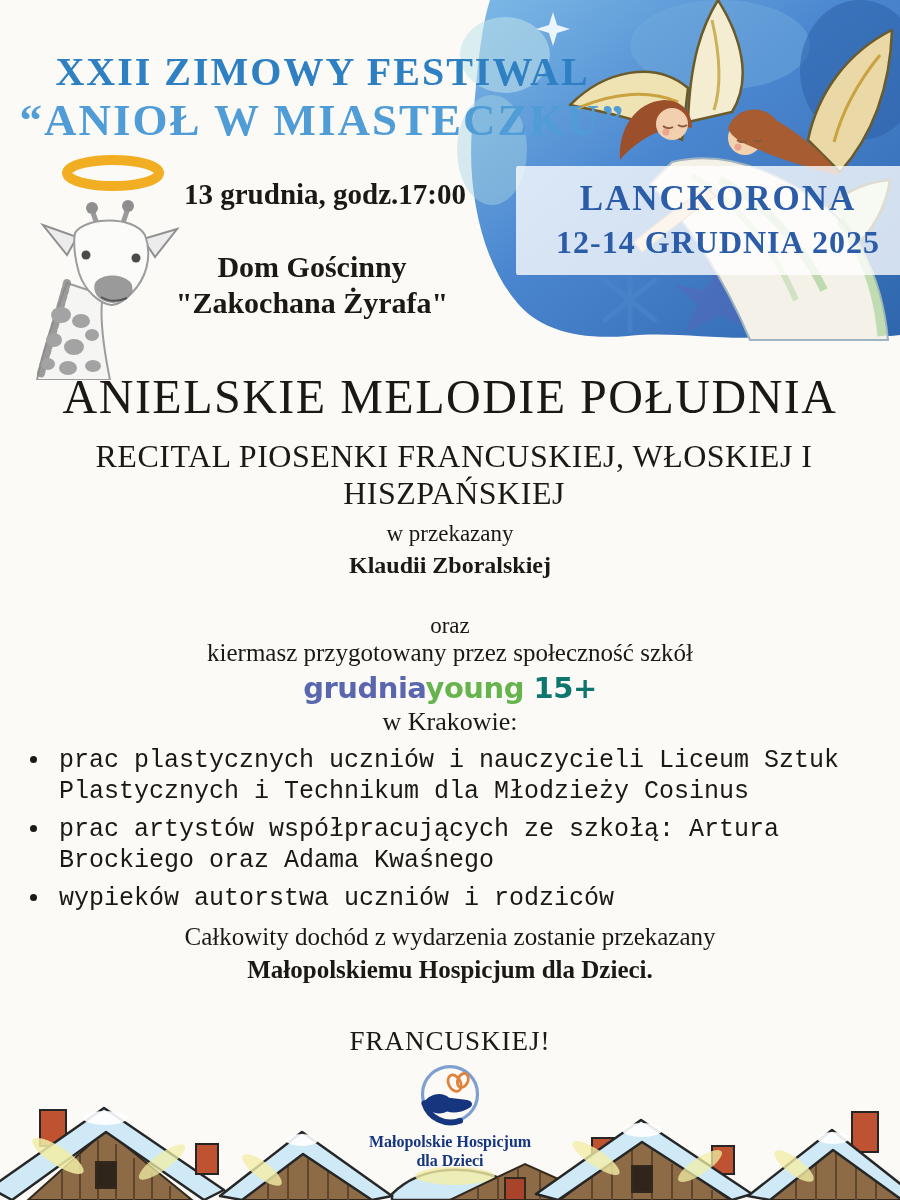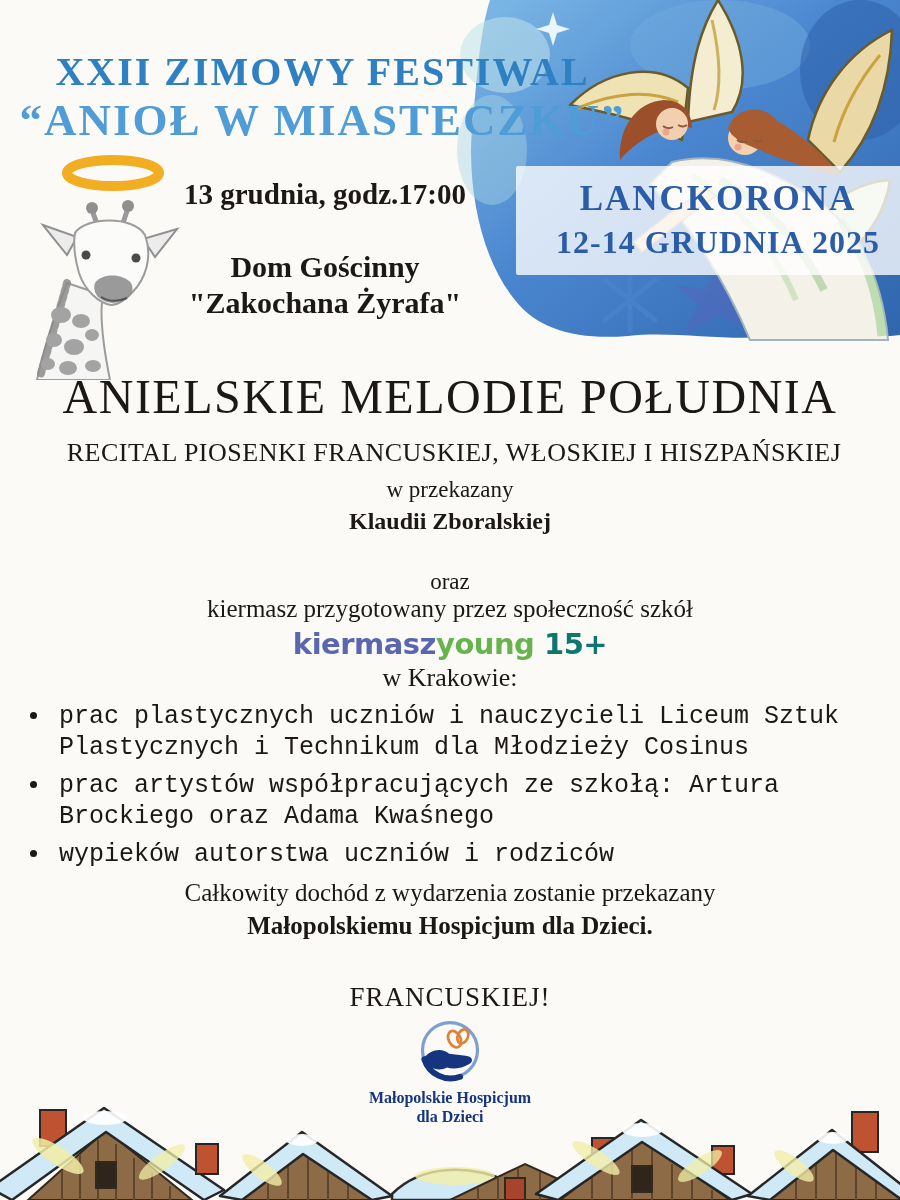--- a/index.html
+++ b/index.html
@@ -17,26 +17,26 @@
   .badge {
     position:absolute; top:166px; left:516px; width:404px; z-index:3;
     background:rgba(255,255,255,0.78); border-radius:2px;
     text-align:center; padding:10px 0 12px 0; color:#2b5ca8; line-height:1.3;
   }
   .badge-line1 { font-size:35px; font-weight:bold; letter-spacing:2px; }
   .badge-line2 { font-size:32px; font-weight:bold; letter-spacing:1px; }
   .giraffe { position:absolute; top:155px; left:15px; width:190px; height:225px; z-index:2; }
   .datetime { position:absolute; top:178px; left:160px; width:330px; text-align:center;
               font-size:29px; font-weight:bold; z-index:2; }
-  .venue { position:absolute; top:249px; left:165px; width:320px; text-align:center;
+  .venue { position:absolute; top:249px; left:152px; width:320px; text-align:center;
            font-size:30px; font-weight:bold; line-height:1.2; z-index:2; }
   
   .content { position:absolute; top:372px; left:0; width:100%; text-align:center; z-index:2; }
   .main-title { font-size:48px; font-weight:normal; letter-spacing:1.5px; line-height:1.05; white-space:nowrap; }
-  .subtitle { font-size:26px; margin-top:16px; letter-spacing:0.5px;margin-left:8px; }
+  .subtitle { font-size:32px; margin-top:16px; letter-spacing:0.5px;margin-left:8px; }
   .performed-by { font-size:23px; margin-top:9px; }
   .performer { font-size:24px; font-weight:bold; margin-top:5px; }
   .conjunction { font-size:23px; margin-top:34px; }
   .fair-intro { font-size:25px; }
   .school-logo { margin-top:6px; font-family:"DejaVu Sans", sans-serif; font-weight:bold; font-size:29px; letter-spacing:-0.5px; line-height:1.1; }
   .logo-cosinus { color:#5a67ae; }
   .logo-young { color:#67b44e; }
   .logo-age { color:#0f766e; }
   .fair-location { font-size:26px; margin-top:2px; }
   .bullets { width:862px; margin:8px auto 0 auto; text-align:left; font-size:25px; line-height:1.24; padding-left:32px;font-family:Liberation Mono, monospace; }
@@ -150,21 +150,21 @@
   <div class="content">
     <div class="main-title">ANIELSKIE MELODIE POŁUDNIA</div>
     <div class="subtitle">RECITAL PIOSENKI FRANCUSKIEJ, WŁOSKIEJ I HISZPAŃSKIEJ</div>
     <div class="performed-by">w przekazany</div>
     <div class="performer">Klaudii Zboralskiej</div>
 
     <div class="conjunction">oraz</div>
     <div class="fair-intro">kiermasz przygotowany przez społeczność szkół</div>
 
     <div class="school-logo">
-      <span class="logo-cosinus">kiermasz</span><span class="logo-young">young</span>
+      <span class="logo-cosinus">grudnia</span><span class="logo-young">young</span>
       <span class="logo-age">15+</span>
     </div>
 
     <div class="fair-location">w Krakowie:</div>
 
     <ul class="bullets">
       <li>prac plastycznych uczniów i nauczycieli Liceum Sztuk Plastycznych i Technikum dla Młodzieży Cosinus</li>
       <li>prac artystów współpracujących ze szkołą: Artura Brockiego oraz Adama Kwaśnego</li>
       <li>wypieków autorstwa uczniów i rodziców</li>
     </ul>

